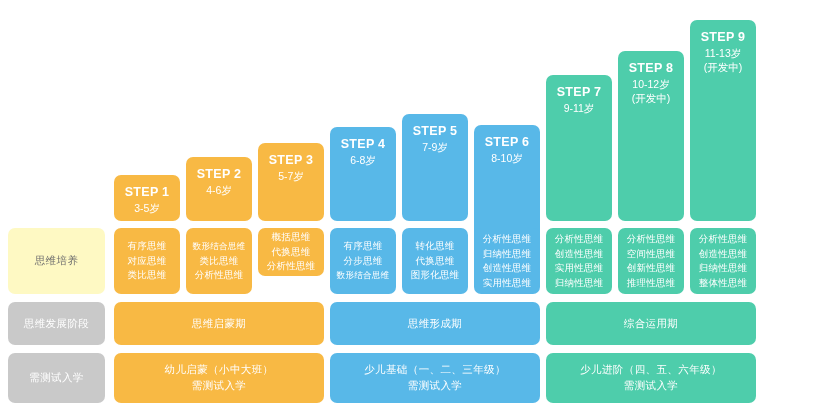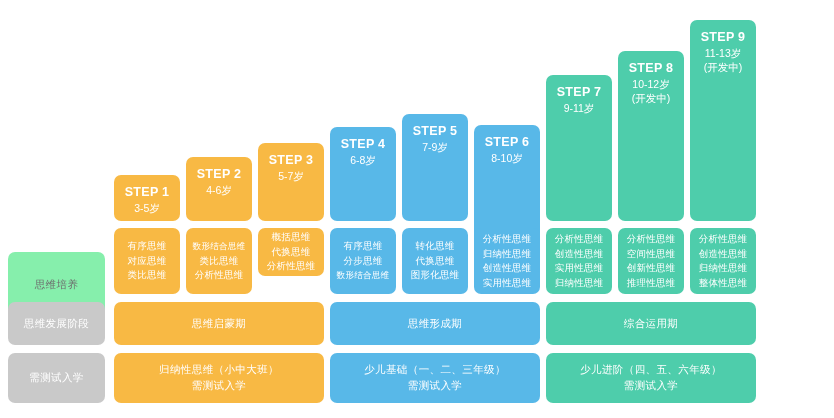--- a/index.html
+++ b/index.html
@@ -65,23 +65,22 @@
     border-radius: 7px;
     box-sizing: border-box;
     display: flex;
     align-items: center;
     justify-content: center;
     font-size: 10.5px;
     letter-spacing: 0.4px;
     text-align: center;
   }
   .row-label.tone-light {
-    background: #86efac;
+    background: #fef9c3;
     color: #6d6d6d;
-    margin-top: 24px;
   }
   .row-label.tone-gray {
     background: #c9c9c9;
     color: #ffffff;
   }
 
   
   .skill-cell {
     position: absolute;
     border-radius: 7px;
@@ -240,21 +239,21 @@
       <div class="merged-cell" style="left: 330px; width: 210px; top: 302px; height: 43px; background: rgb(88, 184, 232);">
         <div class="m-line">思维形成期</div>
       </div>
       <div class="merged-cell" style="left: 546px; width: 210px; top: 302px; height: 43px; background: rgb(78, 205, 171);">
         <div class="m-line">综合运用期</div>
       </div>
     </div>
 
   <div id="audience-layer">
       <div class="merged-cell" style="left: 114px; width: 210px; top: 353px; height: 50px; background: rgb(248, 185, 68);">
-        <div class="m-line">归纳性思维（小中大班）</div>
+        <div class="m-line">幼儿启蒙（小中大班）</div>
         <div class="m-line">需测试入学</div>
       </div>
       <div class="merged-cell" style="left: 330px; width: 210px; top: 353px; height: 50px; background: rgb(88, 184, 232);">
         <div class="m-line">少儿基础（一、二、三年级）</div>
         <div class="m-line">需测试入学</div>
       </div>
       <div class="merged-cell" style="left: 546px; width: 210px; top: 353px; height: 50px; background: rgb(78, 205, 171);">
         <div class="m-line">少儿进阶（四、五、六年级）</div>
         <div class="m-line">需测试入学</div>
       </div>

